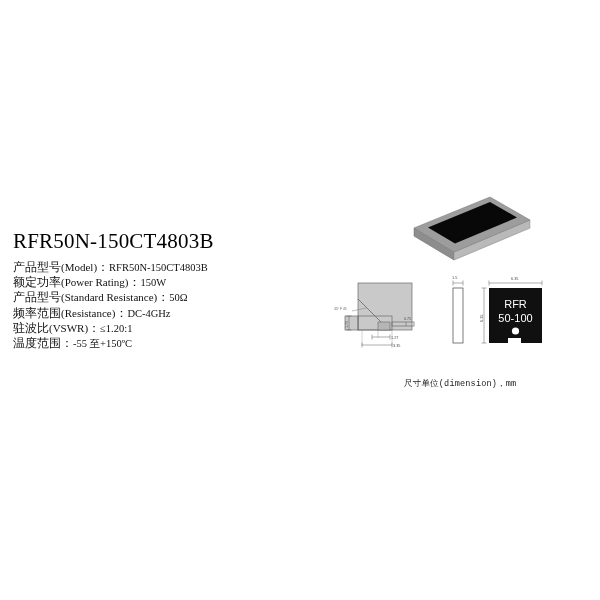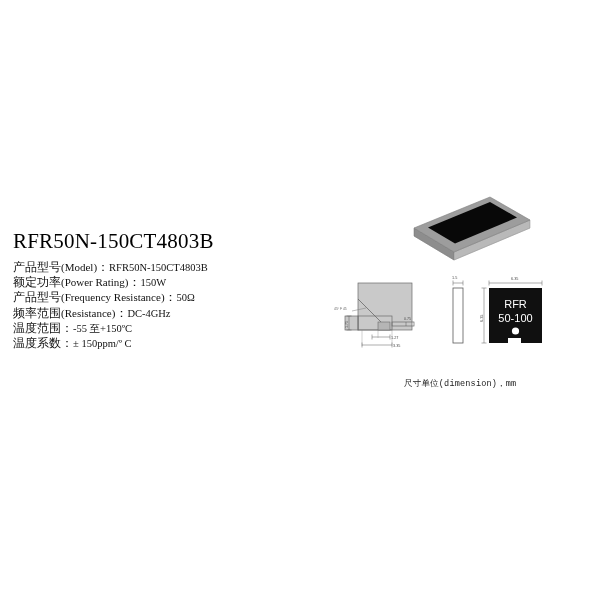--- a/index.html
+++ b/index.html
@@ -74,30 +74,30 @@
     <div id="product-title">RFR50N-150CT4803B</div>
 
     <ul id="spec-list">
       <li>
         <span class="spec-cn">产品型号</span><span class="spec-en">(Model)</span><span class="spec-cn">：</span><span class="spec-val">RFR50N-150CT4803B</span>
       </li>
       <li>
         <span class="spec-cn">额定功率</span><span class="spec-en">(Power Rating)</span><span class="spec-cn">：</span><span class="spec-val">150W</span>
       </li>
       <li>
-        <span class="spec-cn">产品型号</span><span class="spec-en">(Frequency Resistance)</span><span class="spec-cn">：</span><span class="spec-val">50Ω</span>
+        <span class="spec-cn">产品型号</span><span class="spec-en">(Standard Resistance)</span><span class="spec-cn">：</span><span class="spec-val">50Ω</span>
       </li>
       <li>
         <span class="spec-cn">频率范围</span><span class="spec-en">(Resistance)</span><span class="spec-cn">：</span><span class="spec-val">DC-4GHz</span>
       </li>
       <li>
-        <span class="spec-cn">温度范围</span><span class="spec-en"></span><span class="spec-cn">：</span><span class="spec-val">-55 至+150ºC</span>
+        <span class="spec-cn">驻波比</span><span class="spec-en">(VSWR)</span><span class="spec-cn">：</span><span class="spec-val">≤1.20:1</span>
       </li>
       <li>
-        <span class="spec-cn">温度系数</span><span class="spec-en"></span><span class="spec-cn">：</span><span class="spec-val">± 150ppm/º C</span>
+        <span class="spec-cn">温度范围</span><span class="spec-en"></span><span class="spec-cn">：</span><span class="spec-val">-55 至+150ºC</span>
       </li>
     </ul>
   </div>
 
   <svg id="product-photo" viewBox="0 0 128 72">
 
     <polygon points="6,44 46,68 122,36 82,13" fill="#f4f4f4" stroke="#c8c8c8" stroke-width="0.6"></polygon>
 
     <polygon points="6,36 6,44 46,68 46,60" fill="#8d8d8d" stroke="#6f6f6f" stroke-width="0.5"></polygon>
 

